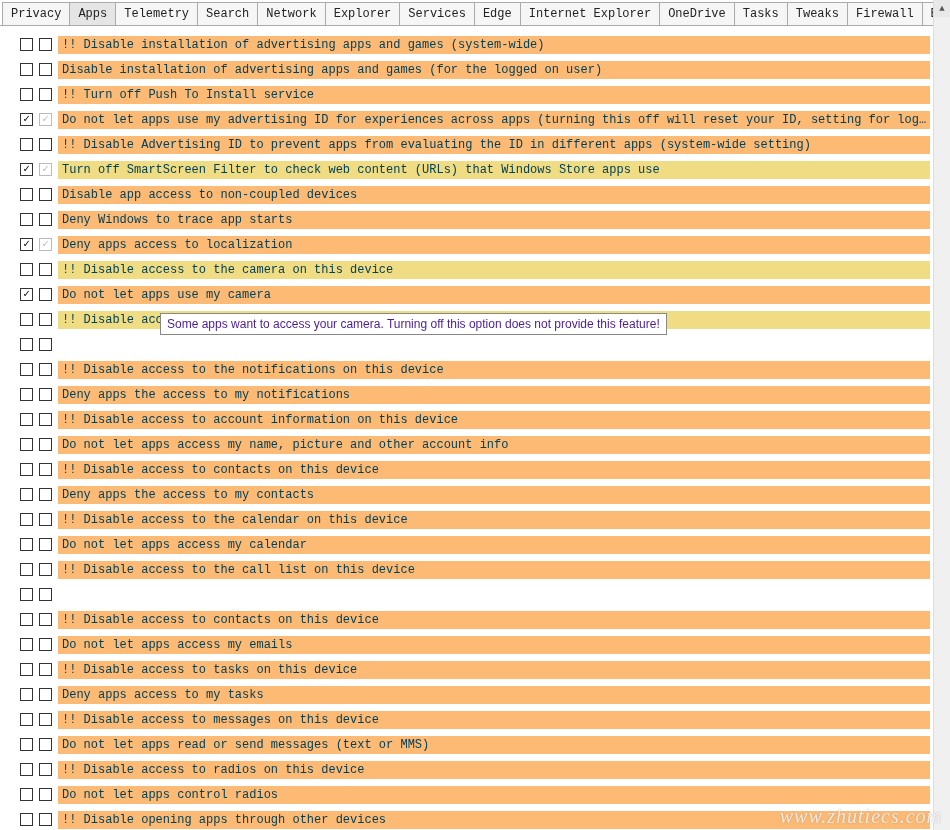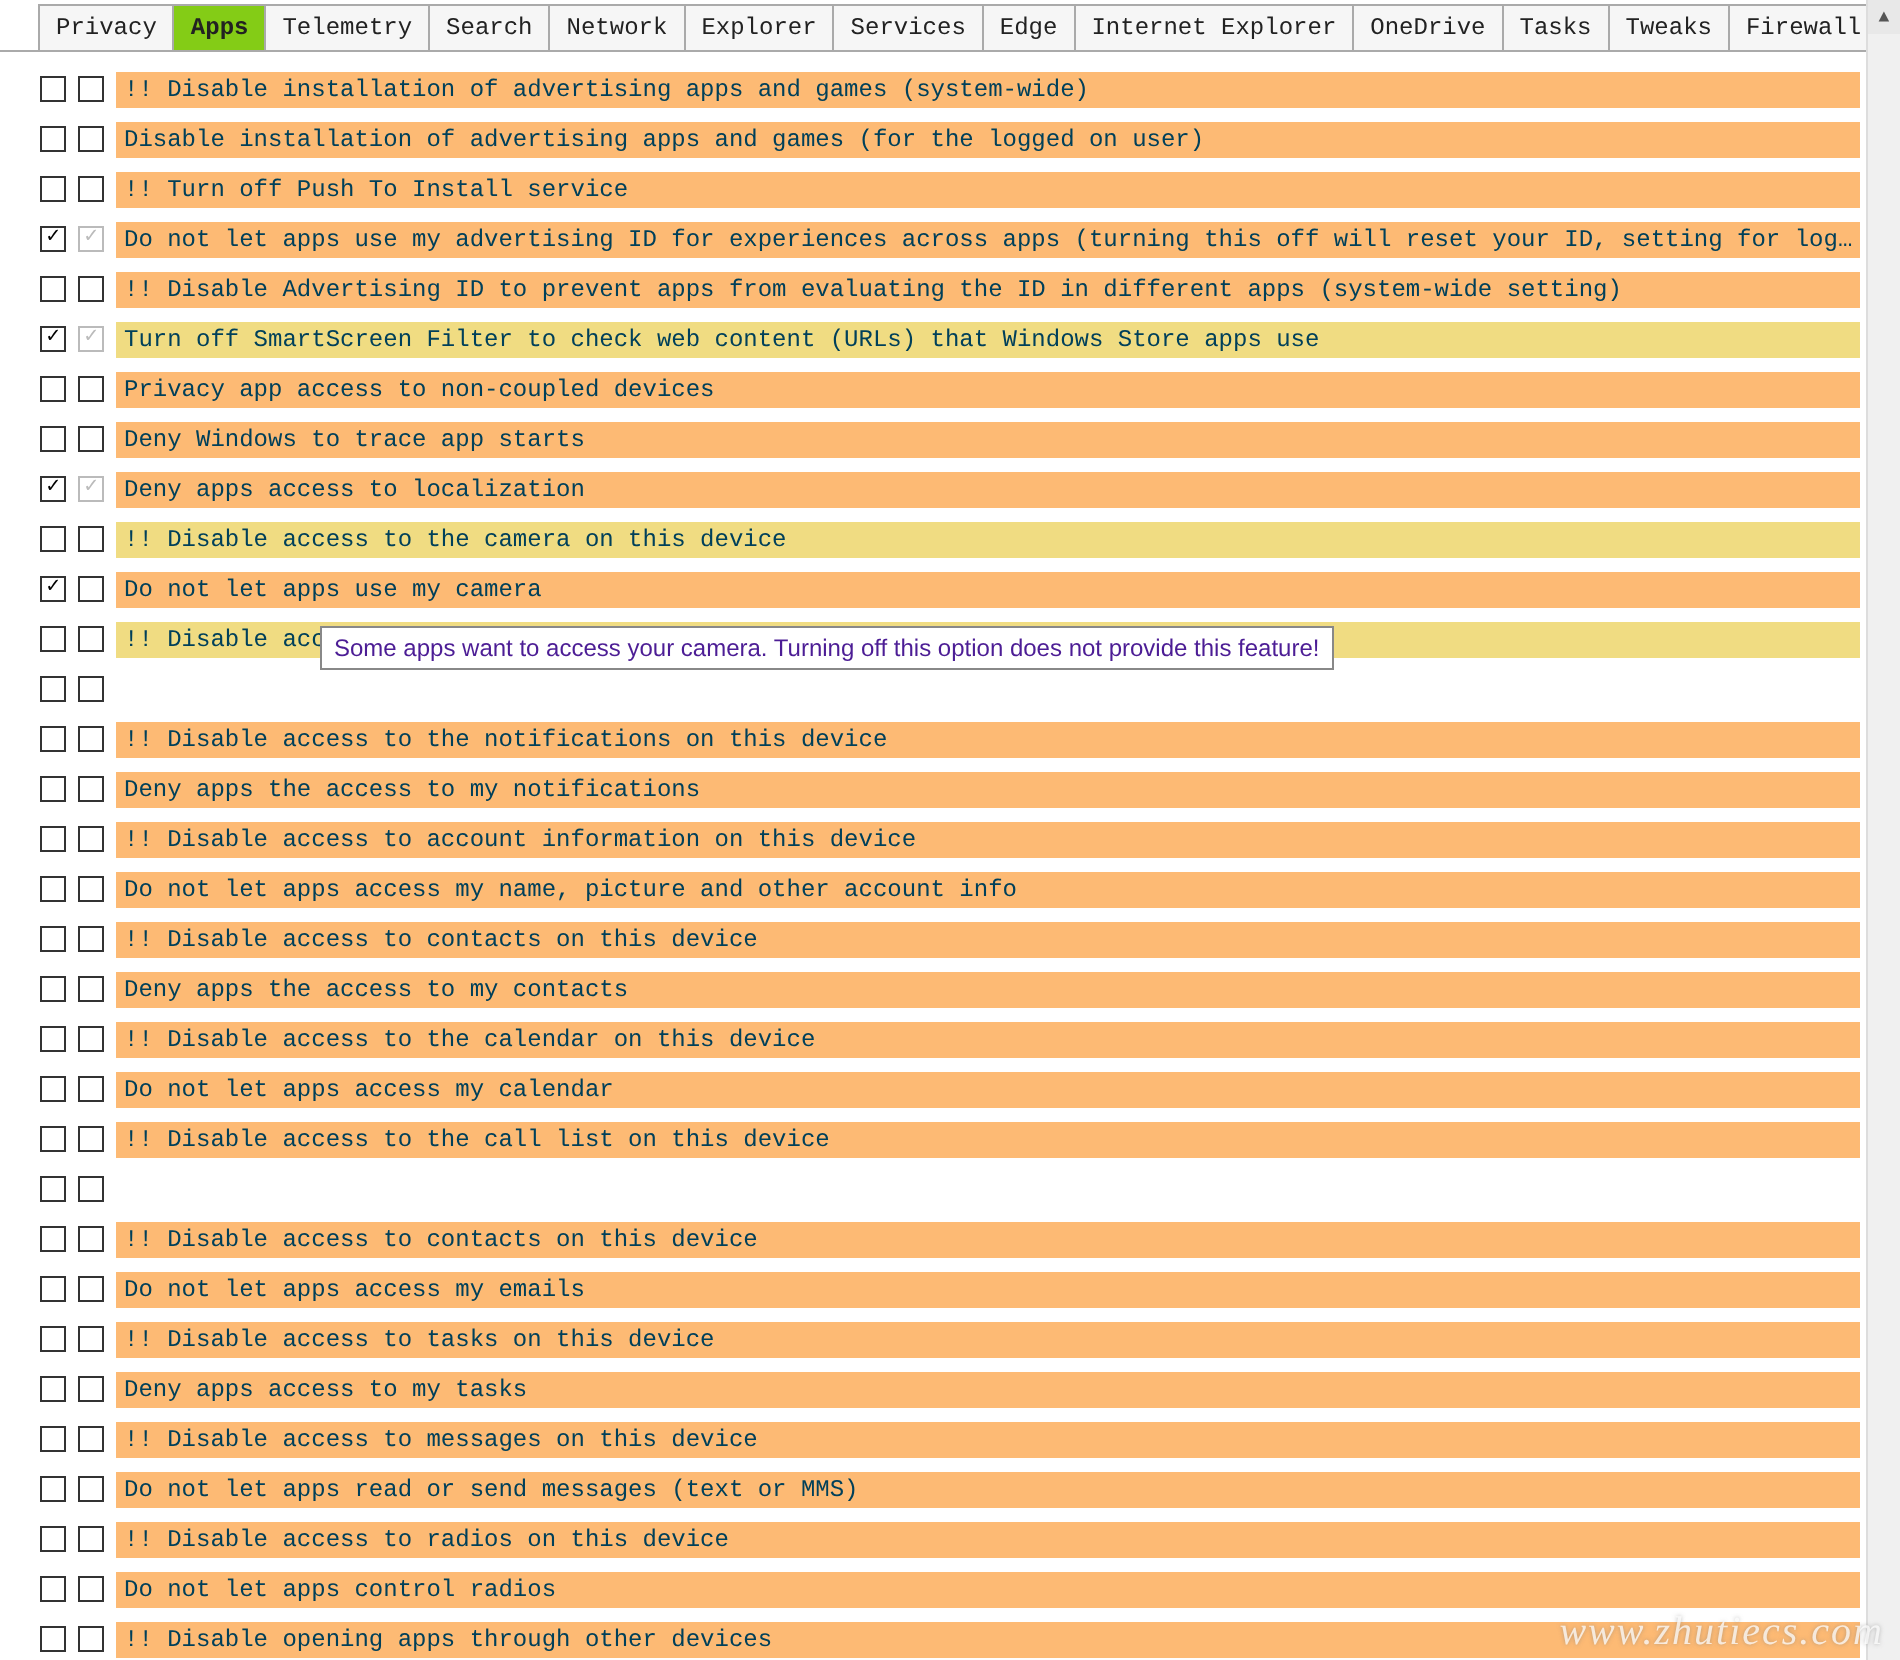--- a/index.html
+++ b/index.html
@@ -14,40 +14,40 @@
     position: relative;
   }
   .tabbar {
     display: flex;
     align-items: flex-end;
     height: 26px;
     background: #fff;
     border-bottom: 1px solid #aaa;
     font-family: "SimSun", "Courier New", monospace;
     font-size: 12px;
-    padding-left: 19px;
+    padding-left: 2px;
     overflow: hidden;
     white-space: nowrap;
   }
   .tab {
     padding: 4px 8px 4px 8px;
     border: 1px solid #aaa;
     border-bottom: none;
     background: #f6f6f6;
     margin-right: -1px;
     position: relative;
     cursor: default;
     color: #222;
   }
   .tab.active {
-    background: #84cc16;
+    background: #e5e5e5;
     border-bottom: 1px solid #fff;
     margin-bottom: -1px;
     z-index: 2;
-    font-weight: bold;
+    font-weight: normal;
   }
   .list {
     position: absolute;
     top: 26px;
     left: 0;
     right: 20px;
     bottom: 0;
     overflow: hidden;
     padding: 6px 0 0 0;
   }
@@ -173,21 +173,21 @@
       <span class="rowlabel bg-green">!! Disable Advertising ID to prevent apps from evaluating the ID in different apps (system-wide setting)</span>
     </div>
     <div class="row">
       <span class="cb">✓</span>
       <span class="cb disabled">✓</span>
       <span class="rowlabel bg-yellow">Turn off SmartScreen Filter to check web content (URLs) that Windows Store apps use</span>
     </div>
     <div class="row">
       <span class="cb"></span>
       <span class="cb"></span>
-      <span class="rowlabel bg-green">Privacy app access to non-coupled devices</span>
+      <span class="rowlabel bg-green">Disable app access to non-coupled devices</span>
     </div>
     <div class="row">
       <span class="cb"></span>
       <span class="cb"></span>
       <span class="rowlabel bg-green">Deny Windows to trace app starts</span>
     </div>
     <div class="row">
       <span class="cb">✓</span>
       <span class="cb disabled">✓</span>
       <span class="rowlabel bg-green">Deny apps access to localization</span>

